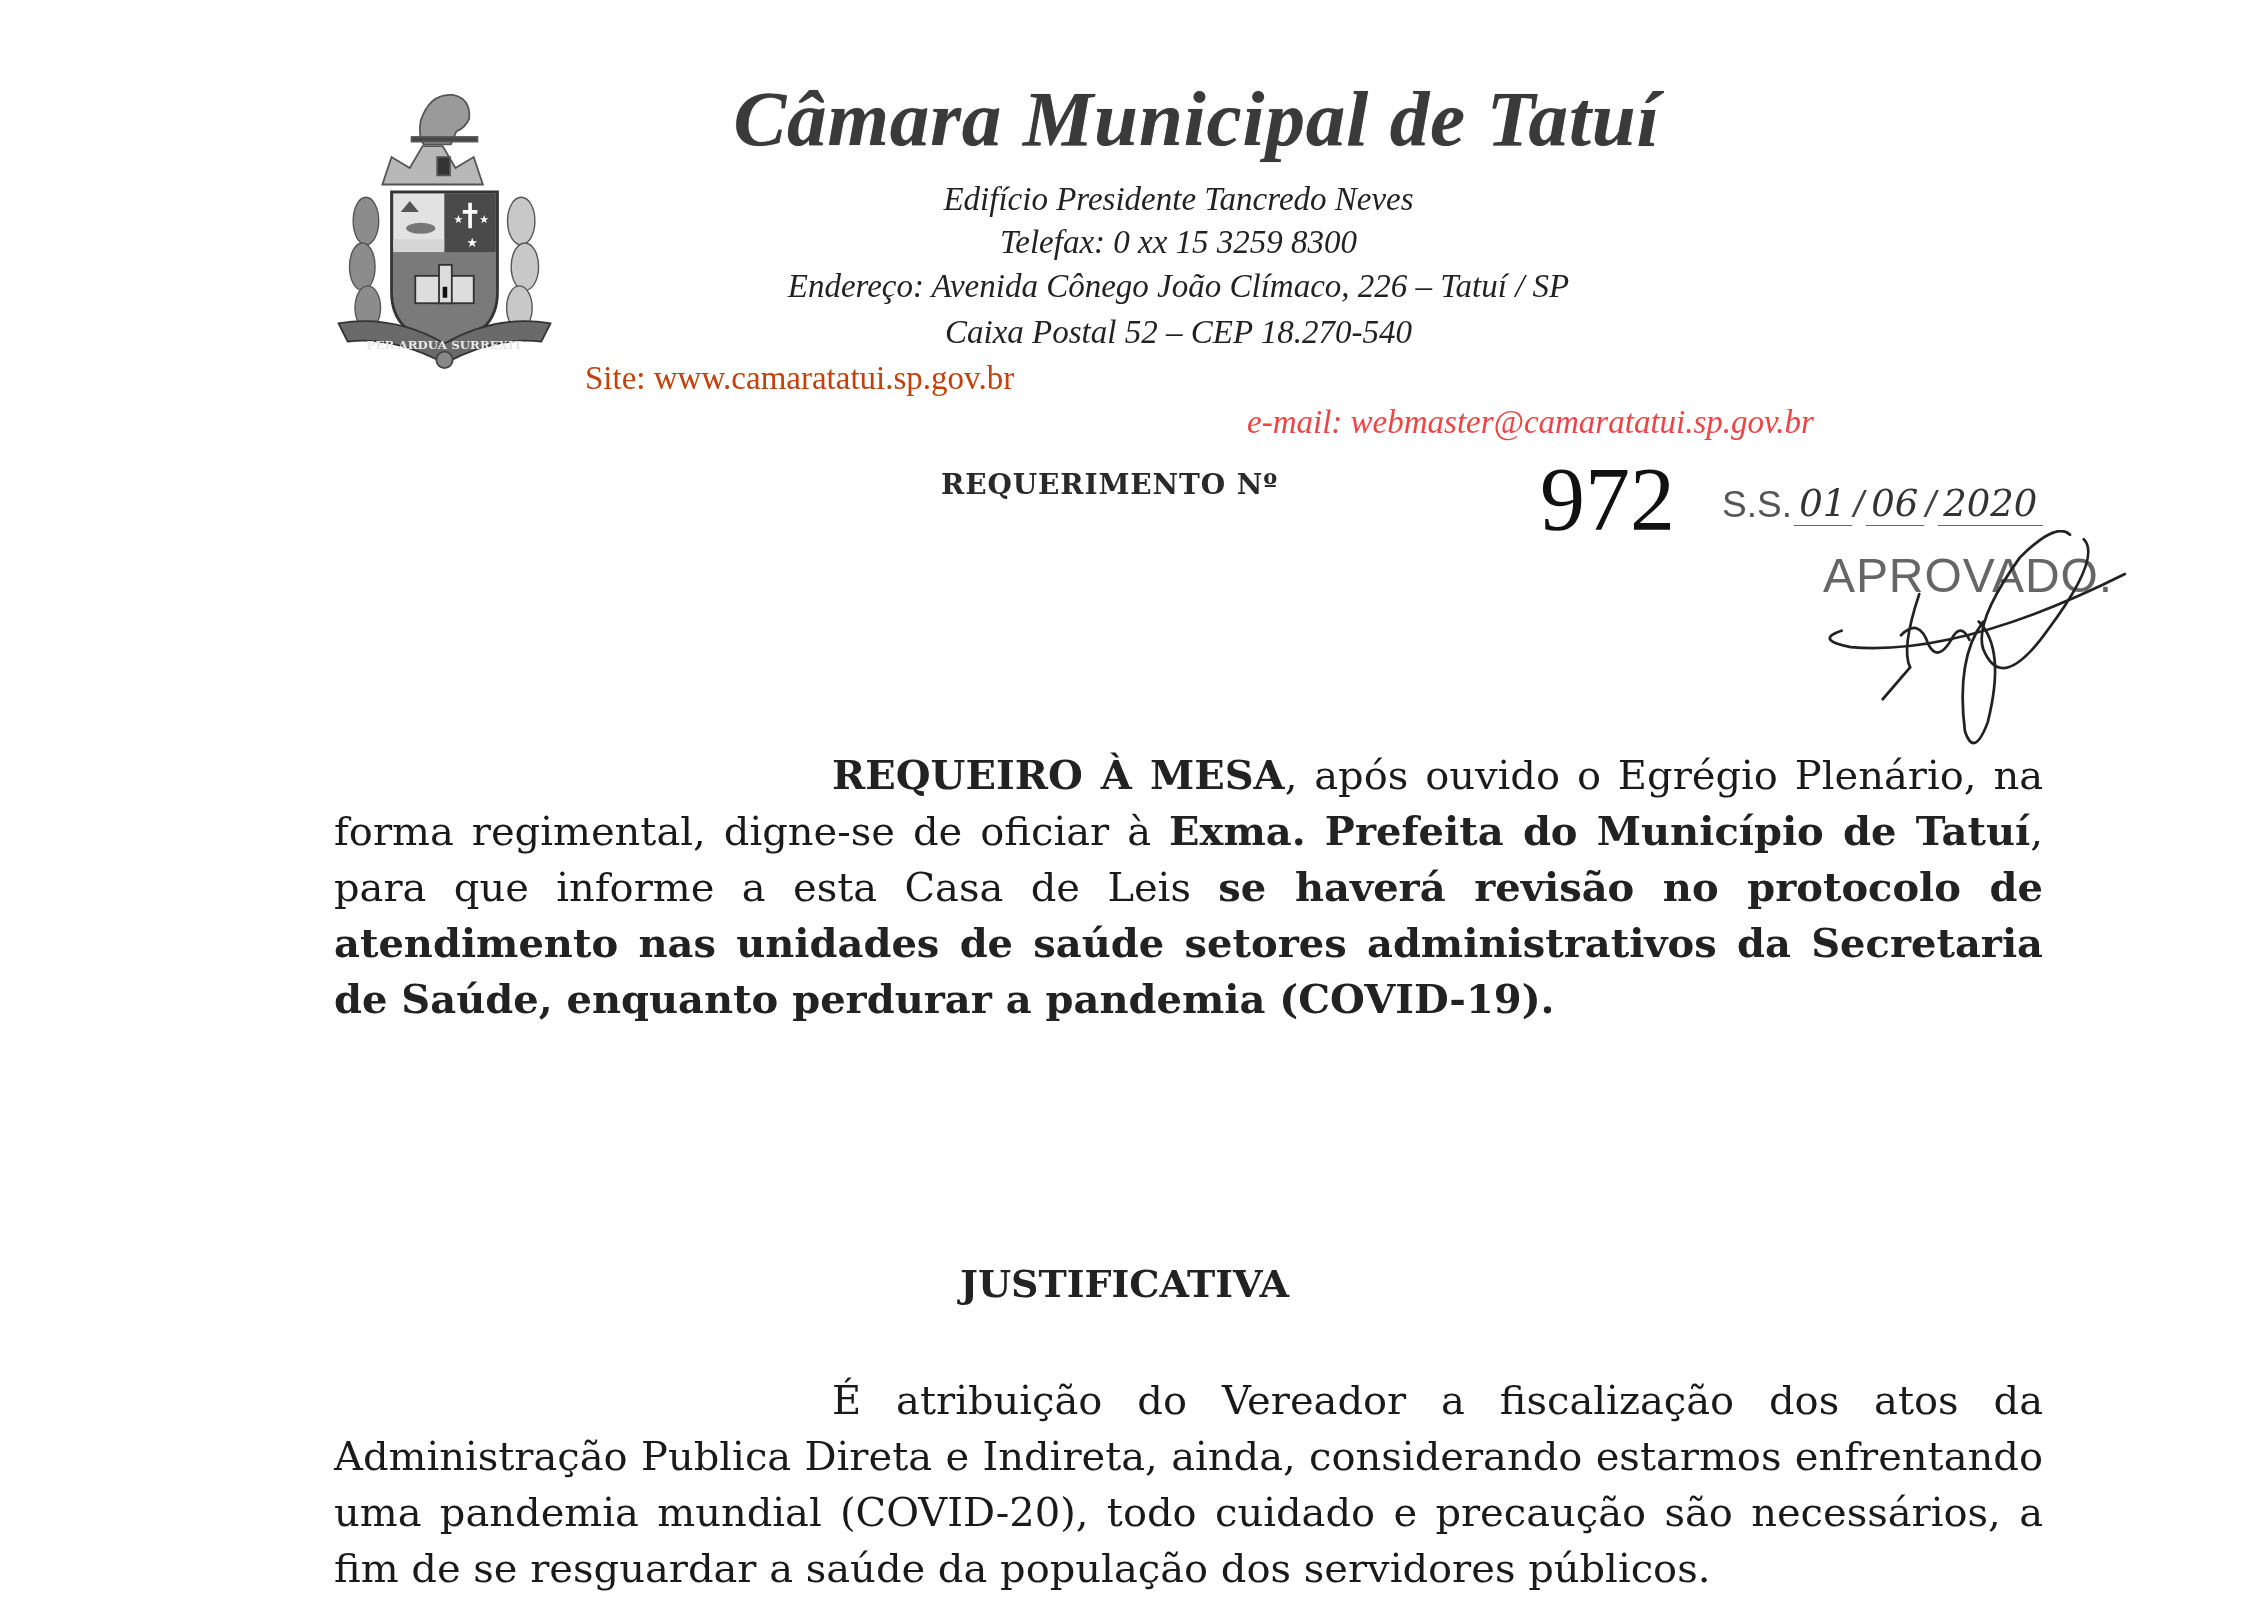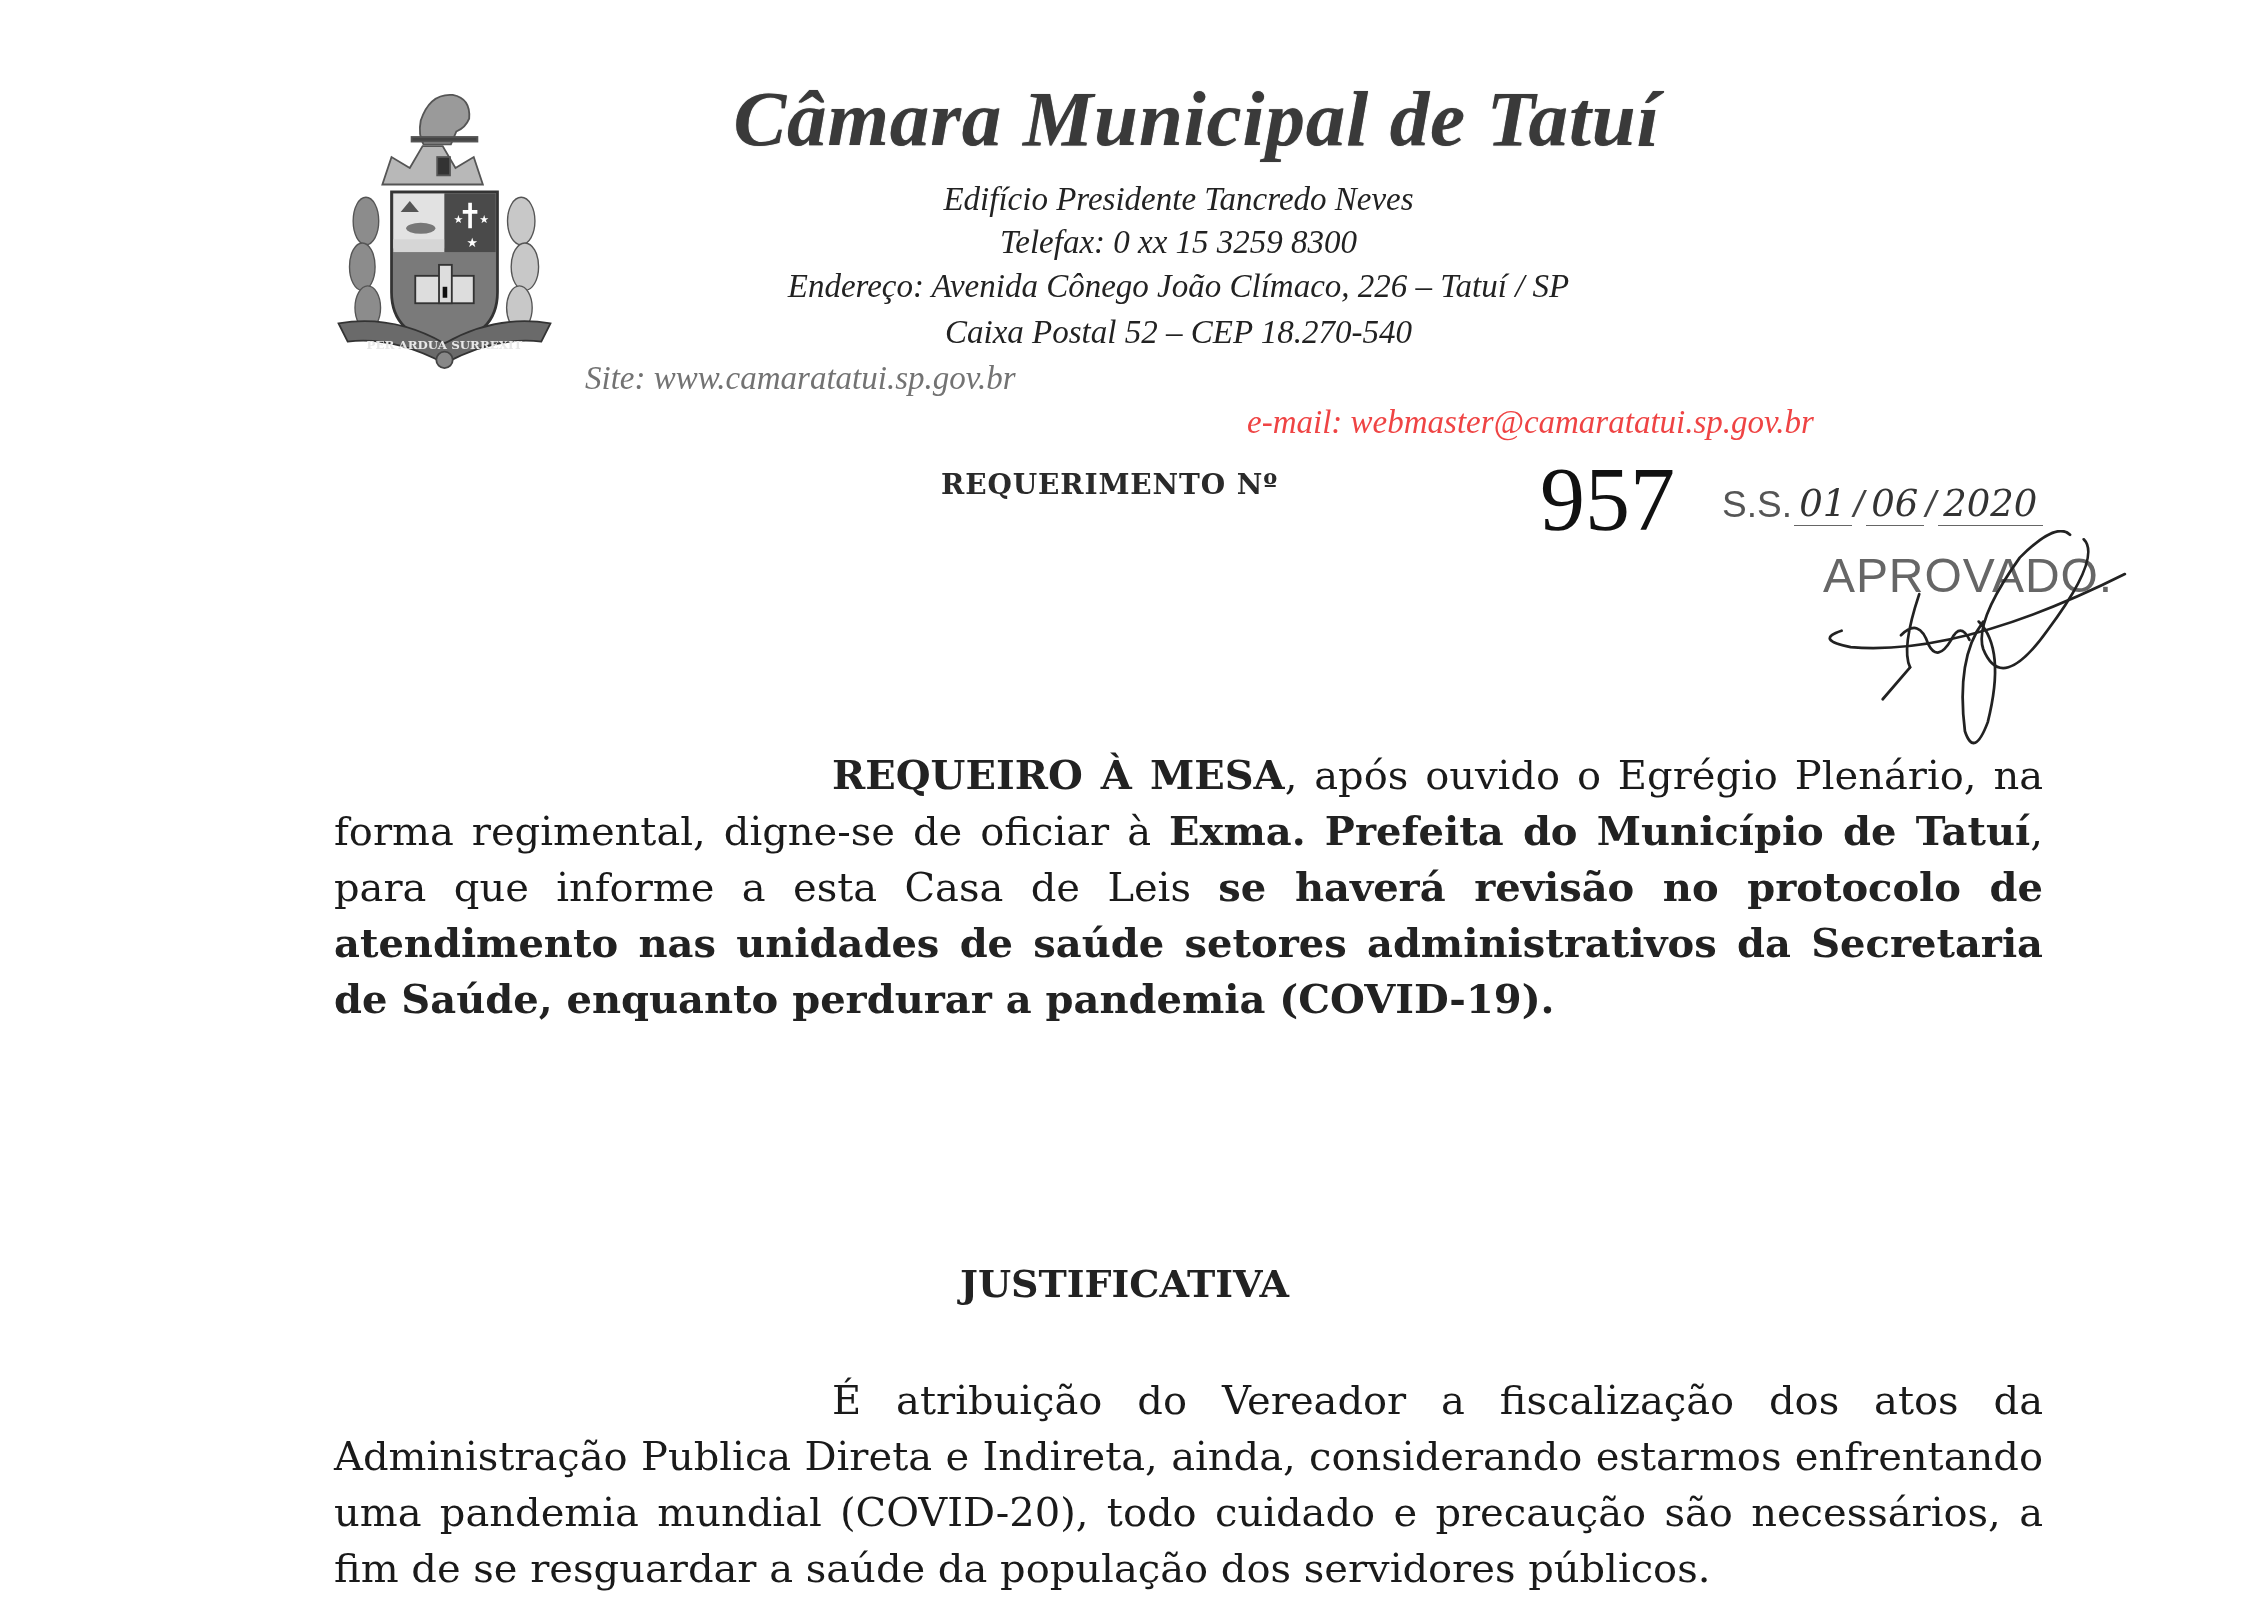--- a/index.html
+++ b/index.html
@@ -42,24 +42,23 @@
       line-height: 1;
       color: #222;
     }
     .addr.l1 { top: 183px; }
     .addr.l2 { top: 226px; }
     .addr.l3 { top: 270px; }
     .addr.l4 { top: 316px; }
     .site-line {
       left: 585px; top: 362px;
       font-family: "Liberation Serif", "DejaVu Serif", serif;
-      font-style: italic;
       font-size: 33px;
       line-height: 1;
-      color: #737373;
+      color: #c2410c;
     }
     .email-line {
       left: 1247px; top: 362px;
       font-family: "Liberation Serif", "DejaVu Serif", serif;
       font-style: italic;
       font-size: 33px;
       line-height: 1;
       color: #ef4444;
       margin-top: 44px;
     }
@@ -189,21 +188,21 @@
 
 <div class="abs house-title">Câmara Municipal de Tatuí</div>
 <div class="abs addr l1">Edifício Presidente Tancredo Neves</div>
 <div class="abs addr l2">Telefax: 0 xx 15 3259 8300</div>
 <div class="abs addr l3">Endereço: Avenida Cônego João Clímaco, 226 – Tatuí / SP</div>
 <div class="abs addr l4">Caixa Postal 52 – CEP 18.270-540</div>
 <div class="abs site-line">Site: www.camaratatui.sp.gov.br</div>
 <div class="abs email-line">e-mail: webmaster@camaratatui.sp.gov.br</div>
 
 <div class="abs req-label">REQUERIMENTO Nº</div>
-<div class="abs req-number">957</div>
+<div class="abs req-number">972</div>
 <div class="abs session-date">
   <span class="ss">S.S.</span>
   <span class="hand">01</span>
   <span class="slash">/</span>
   <span class="hand">06</span>
   <span class="slash">/</span>
   <span class="hand">2020</span>
 </div>
 <div class="abs approved-stamp">APROVADO.</div>
 <div class="abs signature">

